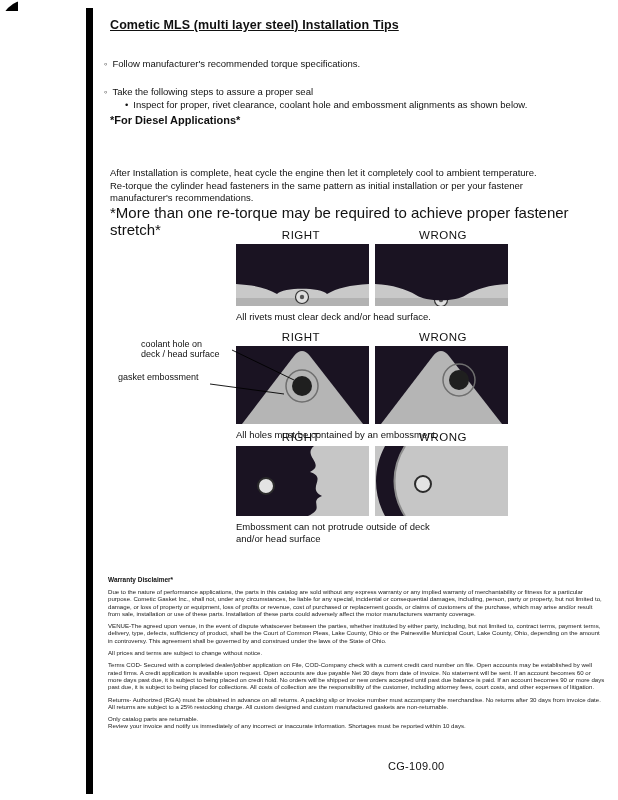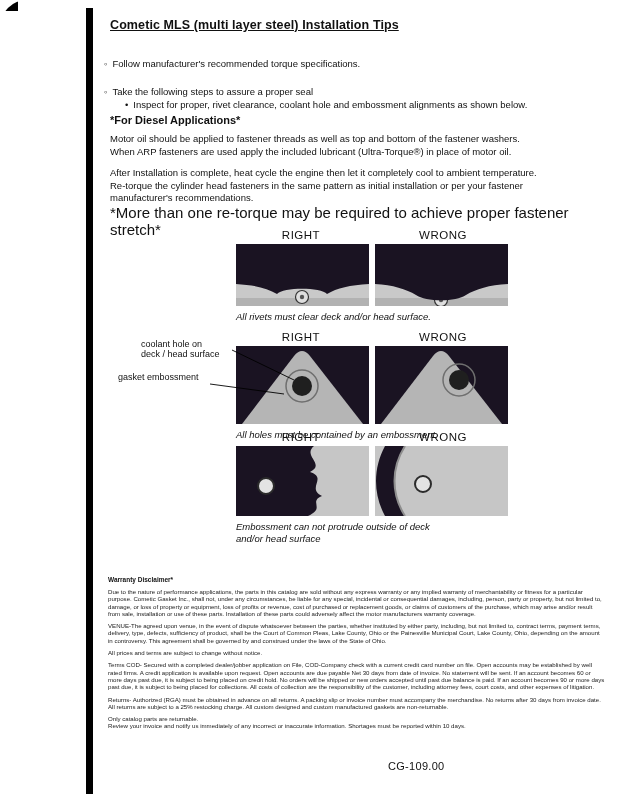--- a/index.html
+++ b/index.html
@@ -27,21 +27,21 @@
   .retorque-note { position:absolute; left:110px; top:204px; font-size:15px; }
 
   .diag-row { position:absolute; left:236px; width:272px; }
   .diag-row1 { top:229px; }
   .diag-row2 { top:331px; }
   .diag-row3 { top:431px; }
   .diag-headers { display:flex; gap:12px; }
   .diag-headers span { width:133px; text-align:center; font-size:11.5px; letter-spacing:0.5px; }
   .diag-panels { display:flex; gap:6px; margin-top:3px; }
   .diag-panels svg { display:block; }
-  .diag-caption { margin-top:5px; font-size:9.5px; line-height:11.5px;font-style:italic; }
+  .diag-caption { margin-top:5px; font-size:9.5px; line-height:11.5px; }
   .diag-caption.narrow { width:200px; }
 
   .coolant-label { position:absolute; left:141px; top:339px; font-size:9px; line-height:10px; }
   .embossment-label { position:absolute; left:118px; top:372px; font-size:9px; line-height:10px; }
   .pointer-svg { position:absolute; left:108px; top:338px; width:210px; height:70px; }
 
   .warranty { position:absolute; left:108px; top:576px; width:497px; }
   .warranty-heading { font-size:6.5px; font-weight:bold; margin:0 0 5px 0; }
   .warranty p { font-size:6.1px; line-height:7.3px; margin:0 0 5px 0; color:#222; }
   .warranty p.tight { margin-bottom:0; }
@@ -57,21 +57,20 @@
 
   <div class="title">Cometic MLS (multi layer steel) Installation Tips</div>
 
   <div class="bullets">
     <div class="b1">Follow manufacturer's recommended torque specifications.</div>
     <div class="b1">Take the following steps to assure a proper seal</div>
     <div class="b2">Inspect for proper, rivet clearance, coolant hole and embossment alignments as shown below.</div>
   </div>
 
   <div class="diesel-heading">*For Diesel Applications*</div>
-  <div class="diesel-p1">Motor oil should be applied to fastener threads as well as top and bottom of the fastener washers. When ARP fasteners are used apply the included lubricant (Ultra-Torque®) in place of motor oil.</div>
   <div class="diesel-p2">After Installation is complete, heat cycle the engine then let it completely cool to ambient temperature. Re-torque the cylinder head fasteners in the same pattern as initial installation or per your fastener manufacturer's recommendations.</div>
   <div class="retorque-note">*More than one re-torque may be required to achieve proper fastener stretch*</div>
 
   <div class="diag-row diag-row1">
     <div class="diag-headers">
       <span>RIGHT</span>
       <span>WRONG</span>
     </div>
     <div class="diag-panels">
       <svg width="133" height="62" viewBox="0 0 133 62">

